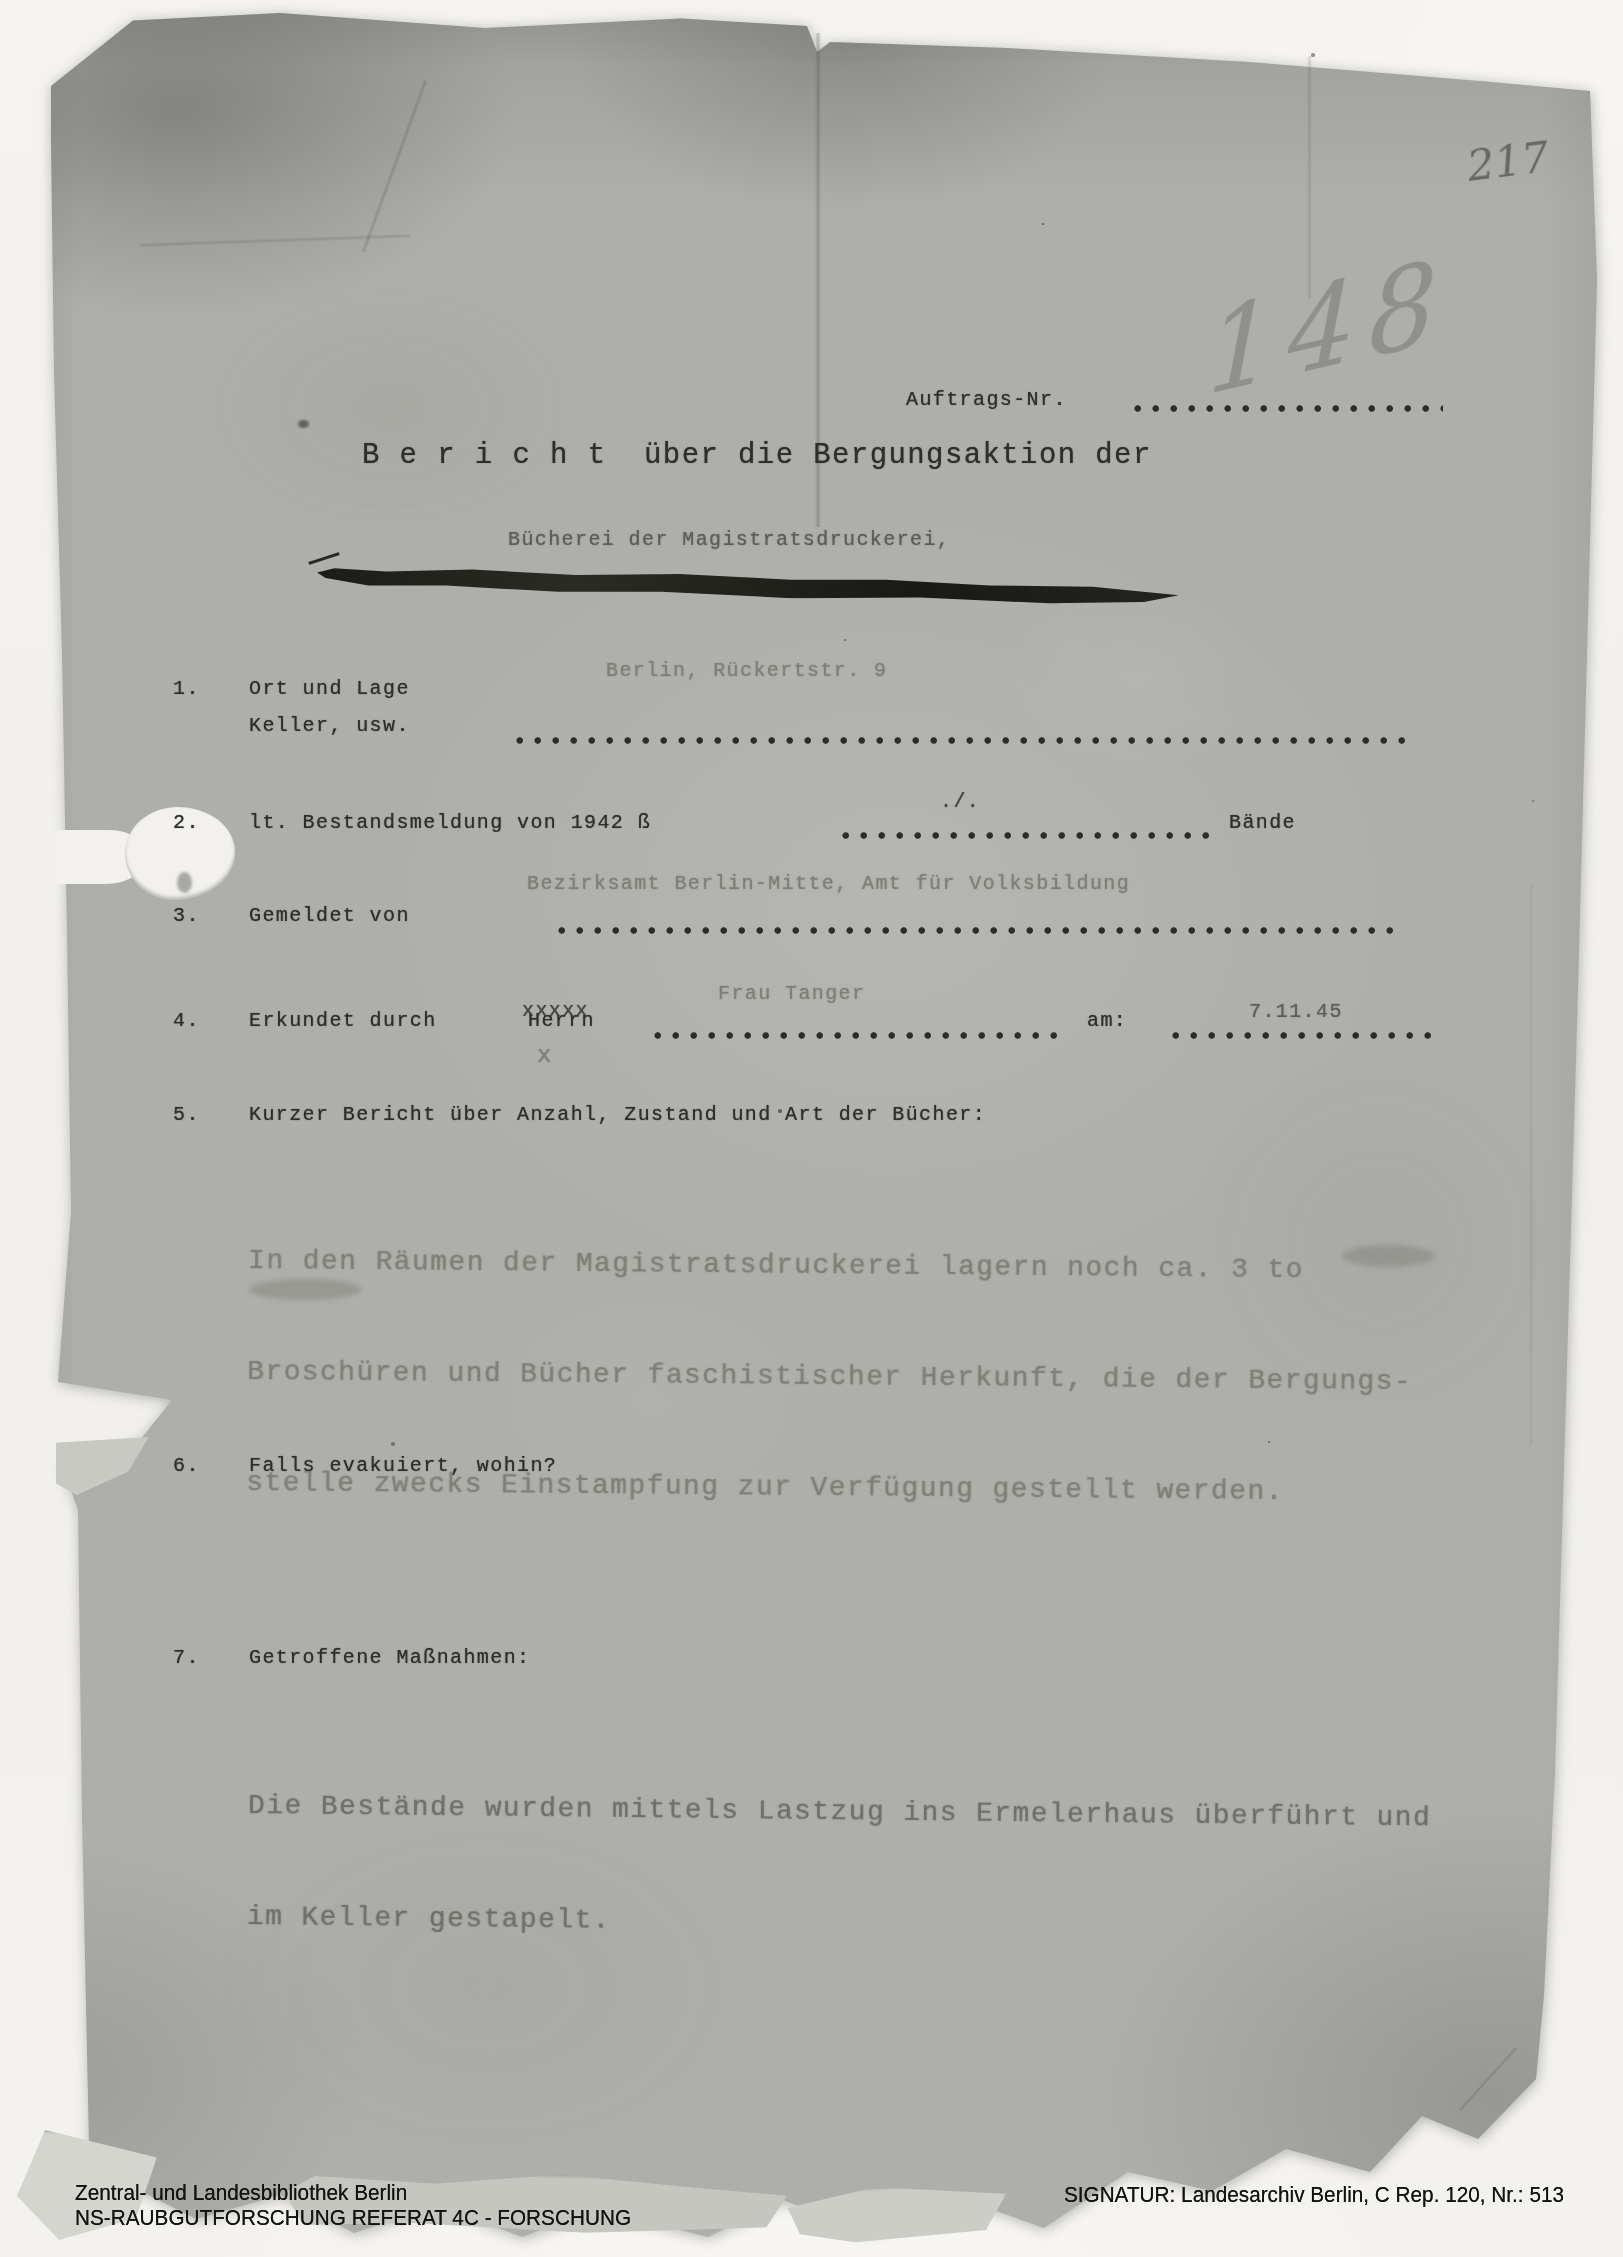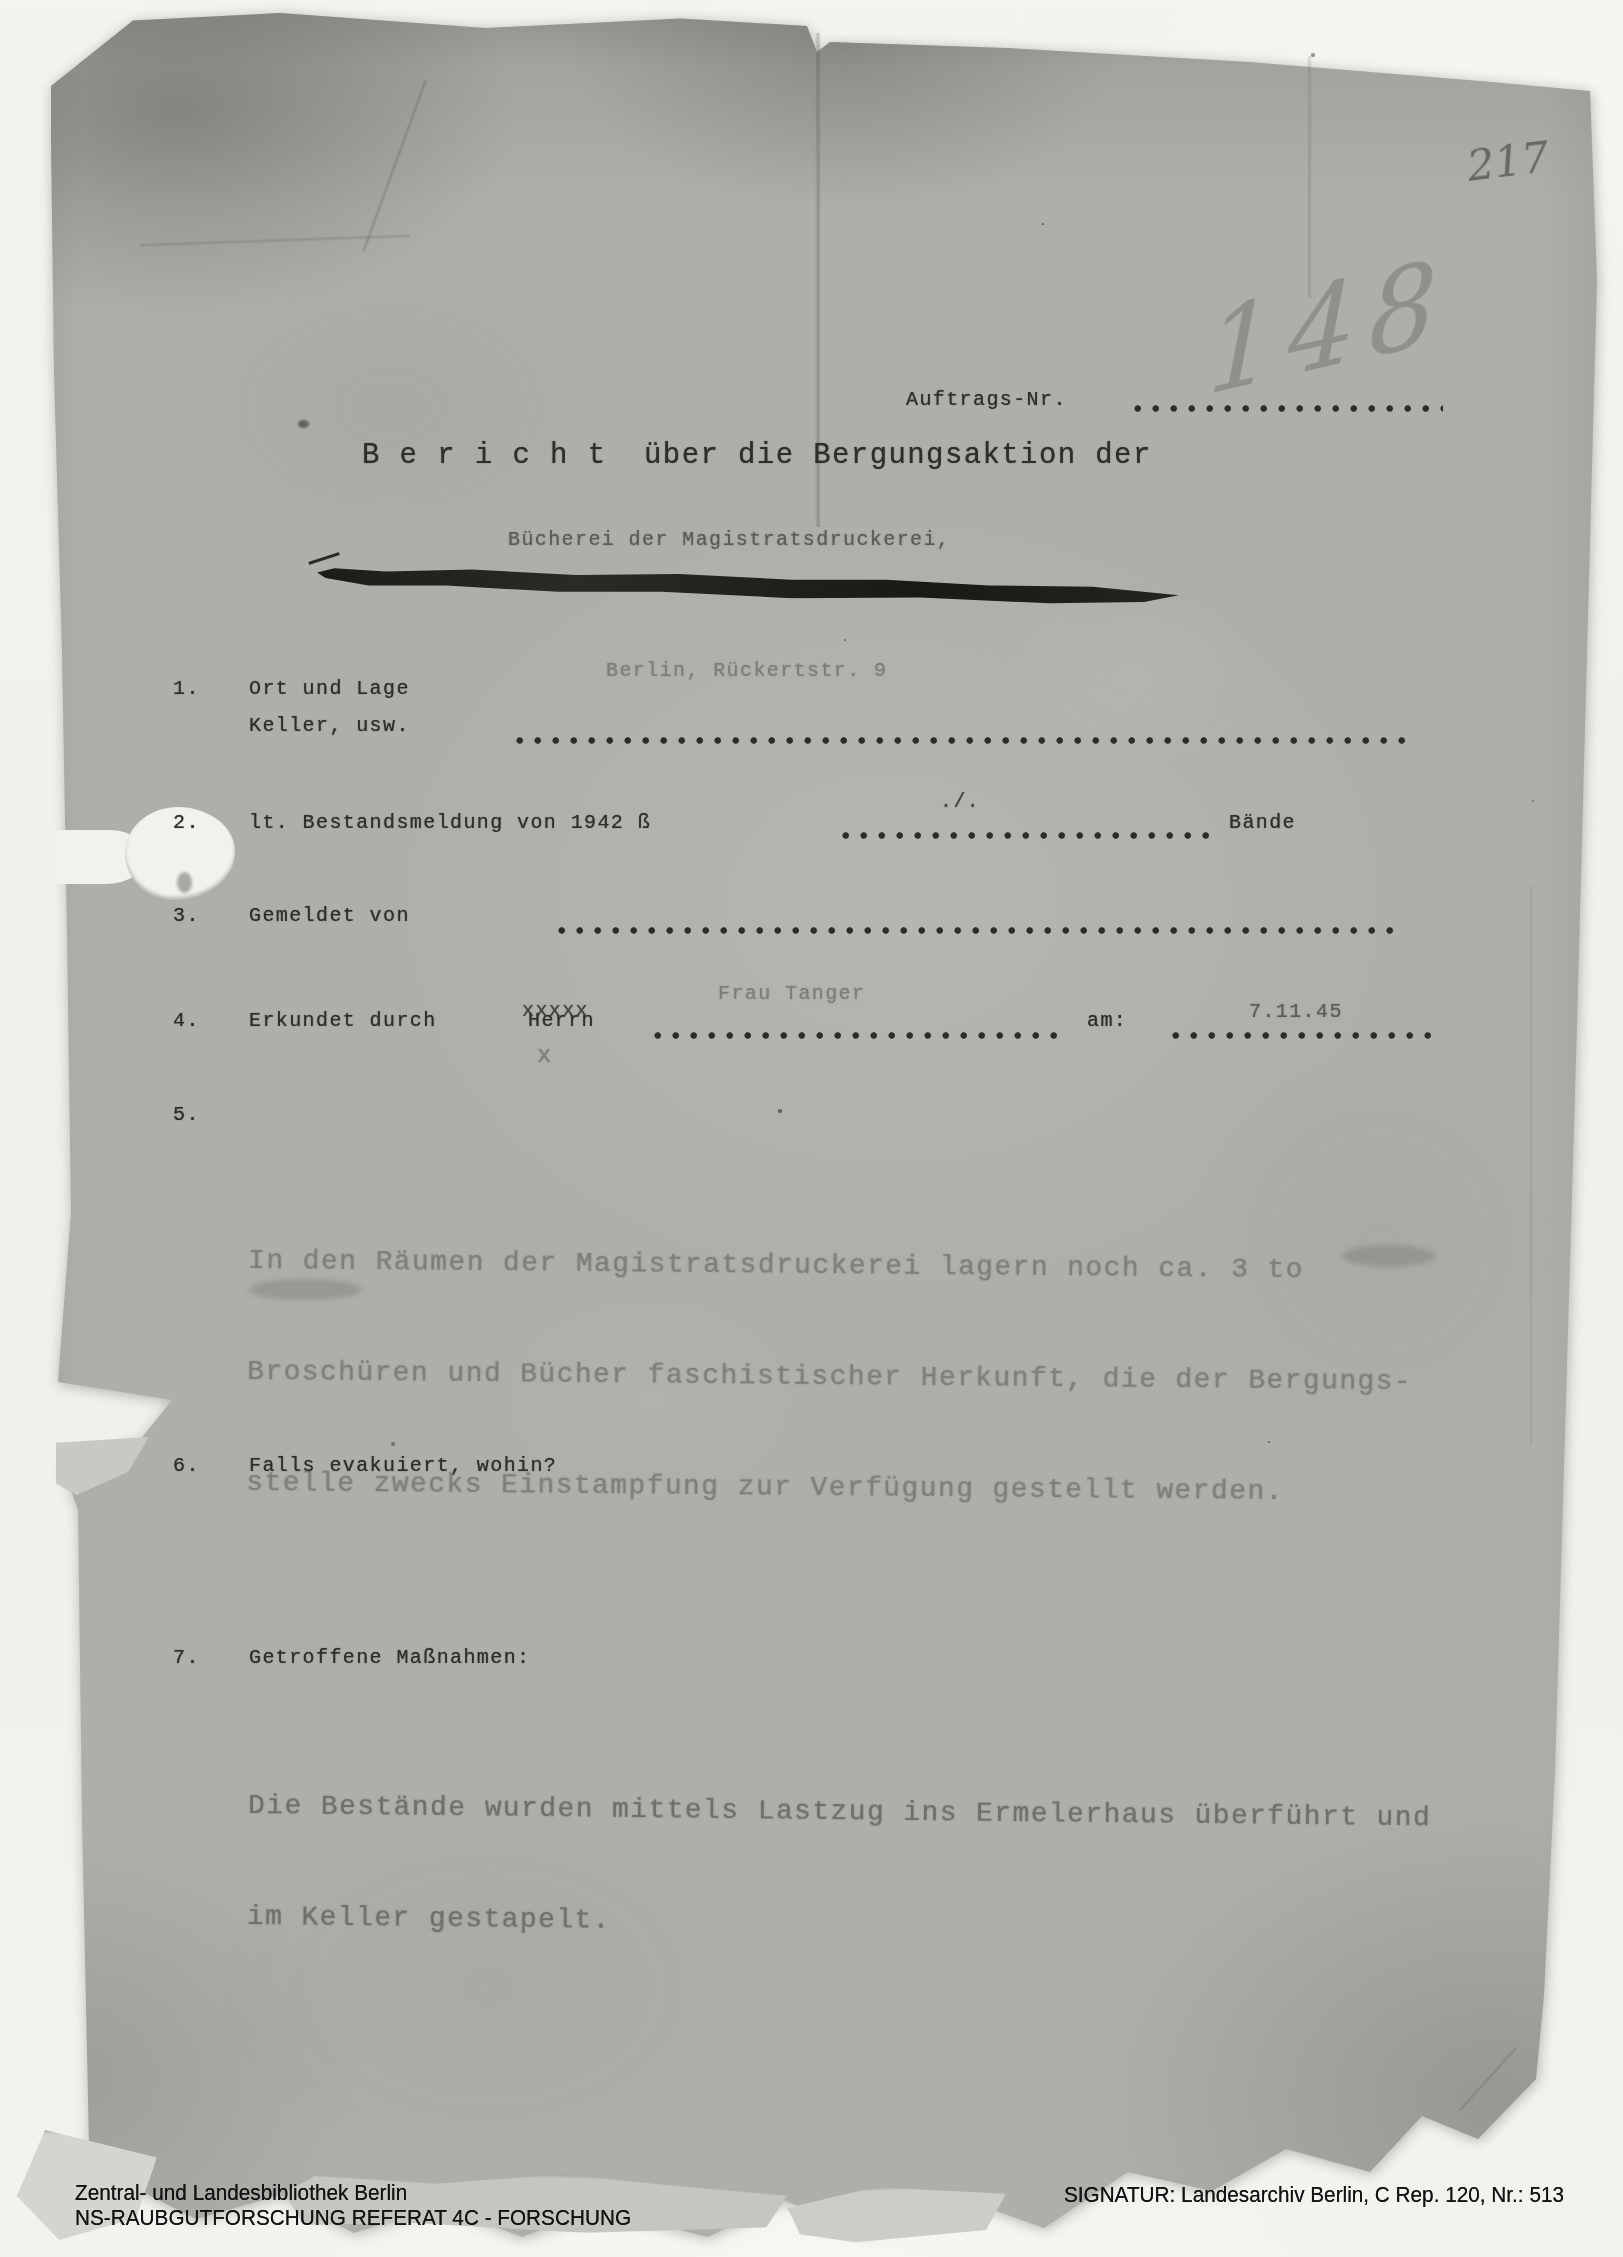--- a/index.html
+++ b/index.html
@@ -115,37 +115,39 @@
   <span class="tw" style="left:249px;top:716px;">Keller, usw.</span>
   <span class="tw twf" style="left:606px;top:661px;">Berlin, Rückertstr. 9</span>
   <div class="dots" style="left:515px;top:733px;width:890px;"></div>
 
   <span class="tw" style="left:173px;top:813px;">2.</span>
   <span class="tw" style="left:249px;top:813px;">lt. Bestandsmeldung von 1942 ß</span>
   <span class="tw" style="left:940px;top:792px;color:#45463f;">./.</span>
   <div class="dots" style="left:841px;top:828px;width:368px;"></div>
   <span class="tw" style="left:1229px;top:813px;">Bände</span>
 
+  <span class="tw twf" style="left:527px;top:874px;">Bezirksamt Berlin-Mitte, Amt für Volksbildung</span>
   <div class="smudge" style="left:177px;top:872px;width:15px;height:20.5px;background:rgba(80,81,75,.45);filter:blur(1.4px);"></div>
   <span class="tw" style="left:173px;top:906px;">3.</span>
   <span class="tw" style="left:249px;top:906px;">Gemeldet von</span>
   <div class="dots" style="left:557px;top:923px;width:844px;"></div>
 
   <span class="tw" style="left:173px;top:1011px;">4.</span>
   <span class="tw" style="left:249px;top:1011px;">Erkundet durch</span>
   <span class="tw" style="left:528px;top:1011px;">Herrn</span>
   <span class="tw" style="left:522px;top:1001px;color:rgba(62,63,57,.8);filter:blur(0.3px);">xxxxx</span>
   <span class="tw twf" style="left:537px;top:1044px;font-size:24px;">x</span>
   <span class="tw twf" style="left:718px;top:984px;">Frau Tanger</span>
   <div class="dots" style="left:653px;top:1028px;width:410px;"></div>
   <span class="tw" style="left:1087px;top:1011px;">am:</span>
   <span class="tw twm" style="left:1249px;top:986px;">7.11.45</span>
   <div class="dots" style="left:1171px;top:1028px;width:266px;"></div>
 
   <span class="tw" style="left:173px;top:1105px;">5.</span>
+  <span class="tw" style="left:249px;top:1105px;">Kurzer Bericht über Anzahl, Zustand und Art der Bücher:</span>
   <div class="para twf" style="left:249px;top:1168px;transform:rotate(.5deg);transform-origin:left top;">
     <div>In den Räumen der Magistratsdruckerei lagern noch ca. 3 to</div>
     <div>Broschüren und Bücher faschistischer Herkunft, die der Bergungs-</div>
     <div>stelle zwecks Einstampfung zur Verfügung gestellt werden.</div>
   </div>
   <div class="smudge" style="left:1342px;top:1245px;width:93px;height:22.4px;"></div>
   <div class="smudge" style="left:249px;top:1279px;width:112px;height:20.5px;"></div>
 
   <span class="tw" style="left:173px;top:1456px;">6.</span>
   <span class="tw" style="left:249px;top:1456px;">Falls evakuiert, wohin?</span>

